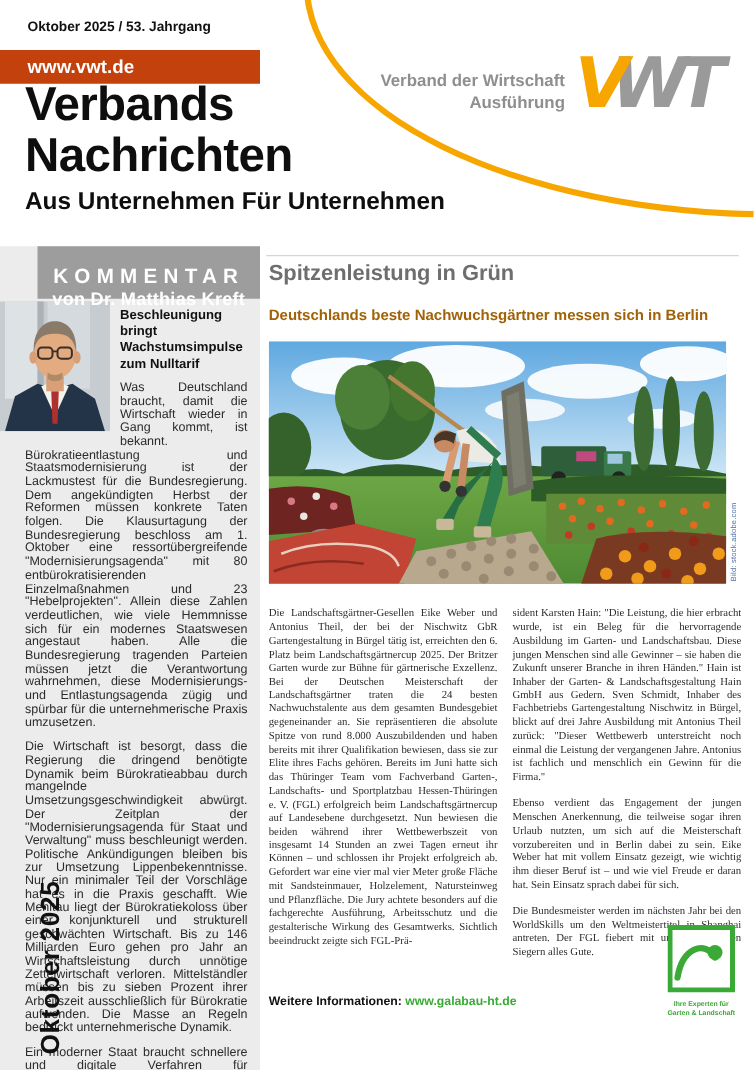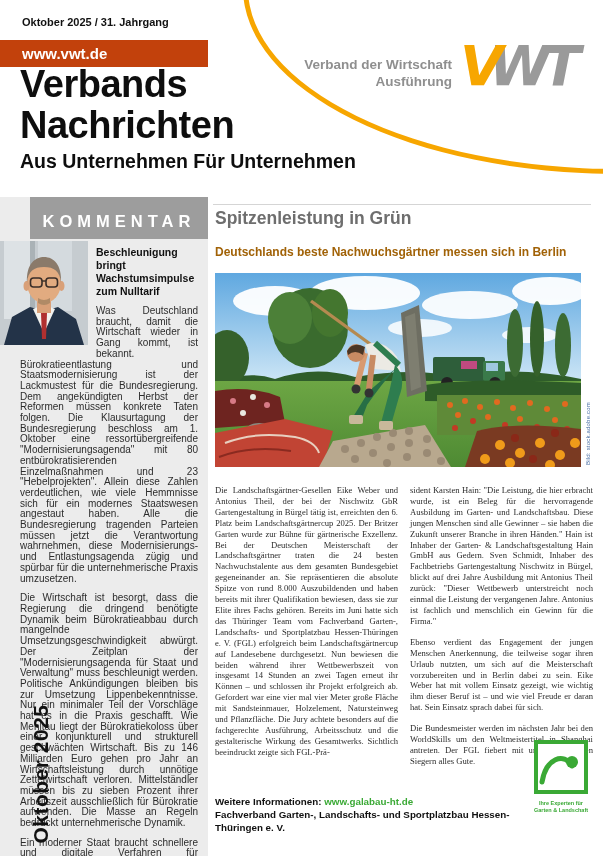--- a/index.html
+++ b/index.html
@@ -48,21 +48,21 @@
   .galabau{position:absolute;left:319px;top:543px;width:58px;text-align:center;}
   .galabau .cap{font-size:5.5px;font-weight:bold;color:#3AA935;line-height:6.5px;margin-top:2px;}
 </style>
 </head>
 <body>
 
 <div class="page">
 
   <div class="vwt-ellipse"></div>
 
-  <div class="issue">Oktober 2025 / 31. Jahrgang</div>
+  <div class="issue">Oktober 2025 / 53. Jahrgang</div>
 
   <div class="url-bar">
     <span>www.vwt.de</span>
   </div>
 
   <div class="main-title">
     <div>Verbands</div>
     <div>Nachrichten</div>
   </div>
 
@@ -74,20 +74,21 @@
   </div>
 
   <svg class="vwt-logo" width="138" height="58" viewBox="0 0 120 52">
     <text x="26" y="46" font-family="DejaVu Sans, sans-serif" font-size="50" font-weight="bold" font-style="italic" fill="#9a9a9a" letter-spacing="-7">WT</text>
     <text x="0" y="46" font-family="DejaVu Sans, sans-serif" font-size="50" font-weight="bold" font-style="italic" fill="#F7A600">V</text>
   </svg>
 
   <div class="kommentar">
     <div class="kbar">
       <div class="kicker">KOMMENTAR</div>
+      <div class="byline">von Dr. Matthias Kreft</div>
     </div>
     <div class="kbody">
       <svg class="portrait" viewBox="0 0 88 104">
         <rect width="88" height="104" fill="#c6ccd0"></rect>
         <rect x="4" y="0" width="26" height="78" fill="#dde2e5"></rect>
         <rect x="38" y="0" width="34" height="70" fill="#d4dade"></rect>
         <rect x="30" y="0" width="5" height="90" fill="#aab2b6"></rect>
         <polygon points="4,104 12,76 30,66 44,70 58,66 76,78 84,104" fill="#233348"></polygon>
         <polygon points="33,68 44,92 55,68 50,66 38,66" fill="#f2f2ef"></polygon>
         <polygon points="41,72 47,72 46,98 42,98" fill="#b03030"></polygon>
@@ -255,21 +256,20 @@
         <p>Ebenso verdient das Engagement der jungen Menschen Anerkennung, die teilweise sogar ihren Urlaub nutzten, um sich auf die Meisterschaft vorzubereiten und in Berlin dabei zu sein. Eike Weber hat mit vollem Einsatz gezeigt, wie wichtig ihm dieser Beruf ist – und wie viel Freude er daran hat. Sein Einsatz sprach dabei für sich.</p>
         <p>Die Bundesmeister werden im nächsten Jahr bei den WorldSkills um den Weltmeistertitel in Shanghai antreten. Der FGL fiebert mit und wünscht den Siegern alles Gute.</p>
       </div>
     </div>
 
     <div class="footer-info">
       <div>
         <span>Weitere Informationen:</span>
         <span class="url">www.galabau-ht.de</span>
       </div>
-      <div>Fachverband Garten-, Landschafts- und Sportplatzbau Hessen-Thüringen e. V.</div>
     </div>
 
     <div class="galabau">
       <svg width="54" height="54" viewBox="0 0 54 54">
         <rect x="2" y="2" width="50" height="50" fill="#fff" stroke="#3AA935" stroke-width="4"></rect>
         <path d="M8,42 C12,18 30,12 38,26" fill="none" stroke="#3AA935" stroke-width="5" stroke-linecap="round"></path>
         <circle cx="38" cy="22" r="6" fill="#3AA935"></circle>
       </svg>
       <div class="cap">
         <div>Ihre Experten für</div>

